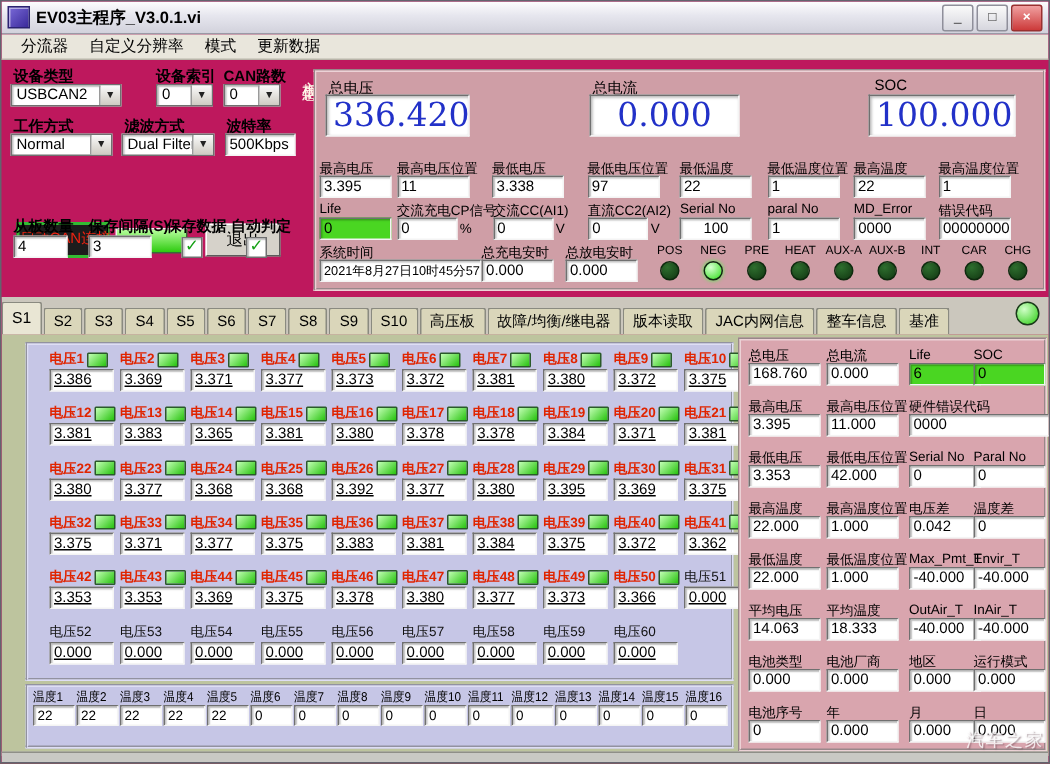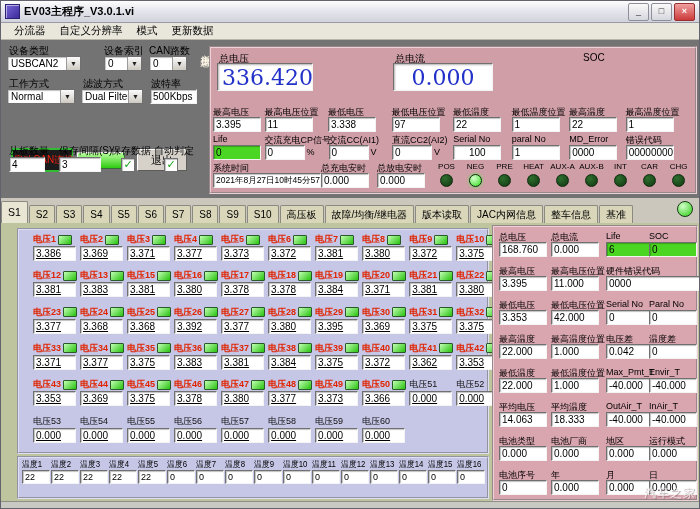--- a/index.html
+++ b/index.html
@@ -1,33 +1,33 @@
 <!DOCTYPE html>
 <html><head>
 <meta charset="utf-8">
 <style>
   html,body{margin:0;padding:0;background:#555;}
   body{font-family:"Liberation Sans","DejaVu Sans",sans-serif;font-size:10px;color:#000;}
-  #window{position:relative;width:700px;height:509px;background:#737373;border:1px solid #63636e;box-sizing:border-box;overflow:hidden;margin:0 auto;}
+  #window{position:relative;width:700px;height:509px;background:#be185d;border:1px solid #63636e;box-sizing:border-box;overflow:hidden;margin:0 auto;}
   
   .titlebar{position:absolute;top:0;left:0;right:0;height:22px;background:linear-gradient(#fdfdfe,#e6e6ee 45%,#d2d2dc);border-bottom:1px solid #9a9aa6;display:flex;align-items:center;padding:0 4px;box-sizing:border-box;}
   .app-icon{width:13px;height:13px;background:linear-gradient(135deg,#7a6ad8,#3a2a9a);border:1px solid #2a2270;margin-right:4px;box-shadow:inset 1px 1px 0 rgba(255,255,255,.5);}
   .title-text{font-weight:bold;font-size:11px;flex:1;}
   .winbtn{width:19px;height:16px;margin-left:2px;border:1px solid #8f8f9a;border-radius:2px;background:linear-gradient(#fafafa,#d6d6de);font-size:9px;line-height:14px;text-align:center;color:#333;}
   .winbtn.close{background:linear-gradient(#f0a0a0,#cc3a3a);color:#fff;font-weight:bold;border-color:#993030;}
   
   .menubar{position:absolute;top:22px;left:0;right:0;height:17px;background:#e9e6dc;border-bottom:1px solid #b9b5a9;display:flex;align-items:center;padding-left:6px;box-sizing:border-box;}
   .menu-item{padding:1px 7px;font-size:10.5px;}
   
   .box{background:#fff;border:1px solid;border-color:#707070 #f4f4f4 #f4f4f4 #707070;box-shadow:inset 1px 1px 1px rgba(0,0,0,.25);padding:0 2px;height:13px;line-height:13px;font-size:10px;overflow:hidden;white-space:nowrap;box-sizing:content-box;}
   .box.green{background:#4ad622;}
   .raised{background:#d6d2ca;border:1px solid;border-color:#fff #5c5c5c #5c5c5c #fff;}
   
   .config{position:absolute;top:39px;left:0;width:196px;height:158px;}
-  .clabel{position:absolute;font-size:10px;white-space:nowrap;}
+  .clabel{position:absolute;font-size:10px;white-space:nowrap;font-weight:bold;}
   .dd{position:absolute;height:15px;background:#fff;border:1px solid #707070;box-shadow:inset 1px 1px 1px rgba(0,0,0,.25);display:flex;align-items:center;box-sizing:border-box;}
   .dd .dtext{flex:1;padding-left:3px;font-size:10px;overflow:hidden;white-space:nowrap;}
   .dd .darrow{width:13px;height:13px;background:linear-gradient(#fafafa,#cfcbc3);border-left:1px solid #9a9a9a;text-align:center;font-size:7px;line-height:13px;color:#222;}
   .btn-start{position:absolute;left:10px;top:108px;width:62px;height:24px;background:#1c1c1c;border:2px solid #33bb33;color:#ee2211;font-size:10px;text-align:center;line-height:20px;box-sizing:border-box;white-space:nowrap;}
   .led-bar{position:absolute;left:76px;top:112px;width:46px;height:15px;background:linear-gradient(#b8ff9e,#2ecb10);border:1px solid;border-color:#f0f0f0 #3a6a3a #3a6a3a #f0f0f0;}
   .btn-exit{position:absolute;left:136px;top:109px;width:50px;height:22px;font-size:11px;text-align:center;line-height:20px;box-sizing:border-box;}
   .chk{position:absolute;width:12px;height:12px;background:#fff;border:1px solid #707070;box-shadow:inset 1px 1px 1px rgba(0,0,0,.25);color:#14a014;font-weight:bold;font-size:11px;line-height:11px;text-align:center;}
   
   .maininfo{position:absolute;top:39px;left:196px;width:504px;height:158px;}
   .side-label{position:absolute;left:1px;top:6px;writing-mode:vertical-rl;text-orientation:upright;color:#fff8e8;font-size:10px;letter-spacing:1px;}
@@ -138,20 +138,21 @@
   </div>
 
   <div class="maininfo">
     <div class="side-label">主板信息</div>
     <div class="inner-panel">
       <div class="big-label" style="left:8px">总电压</div>
       <div class="big-label" style="left:184px">总电流</div>
       <div class="big-label" style="left:372px">SOC</div>
       <div class="big-box" style="left:6px;width:96px;text-align:left">336.420</div>
       <div class="big-box" style="left:182px;width:100px;text-align:center">0.000</div>
+      <div class="big-box" style="left:368px;width:98px;text-align:right">100.000</div>
 
       <div class="stats-row" id="stats-row1" style="top:58px">
           <div class="scell" style="width: 52px;">
             <div class="slabel">最高电压</div>
             <div class="box">3.395</div>
           </div>
           <div class="scell" style="width: 64px;">
             <div class="slabel">最高电压位置</div>
             <div class="box">11</div>
           </div>
@@ -390,20 +391,27 @@
         </div>
         <div class="vcell">
           <div class="vhead">
             <span class="vlabel">电压13</span>
             <span class="sq-led"></span>
           </div>
           <div class="box vbox">3.383</div>
         </div>
         <div class="vcell">
           <div class="vhead">
+            <span class="vlabel">电压14</span>
+            <span class="sq-led"></span>
+          </div>
+          <div class="box vbox">3.365</div>
+        </div>
+        <div class="vcell">
+          <div class="vhead">
             <span class="vlabel">电压15</span>
             <span class="sq-led"></span>
           </div>
           <div class="box vbox">3.381</div>
         </div>
         <div class="vcell">
           <div class="vhead">
             <span class="vlabel">电压16</span>
             <span class="sq-led"></span>
           </div>

